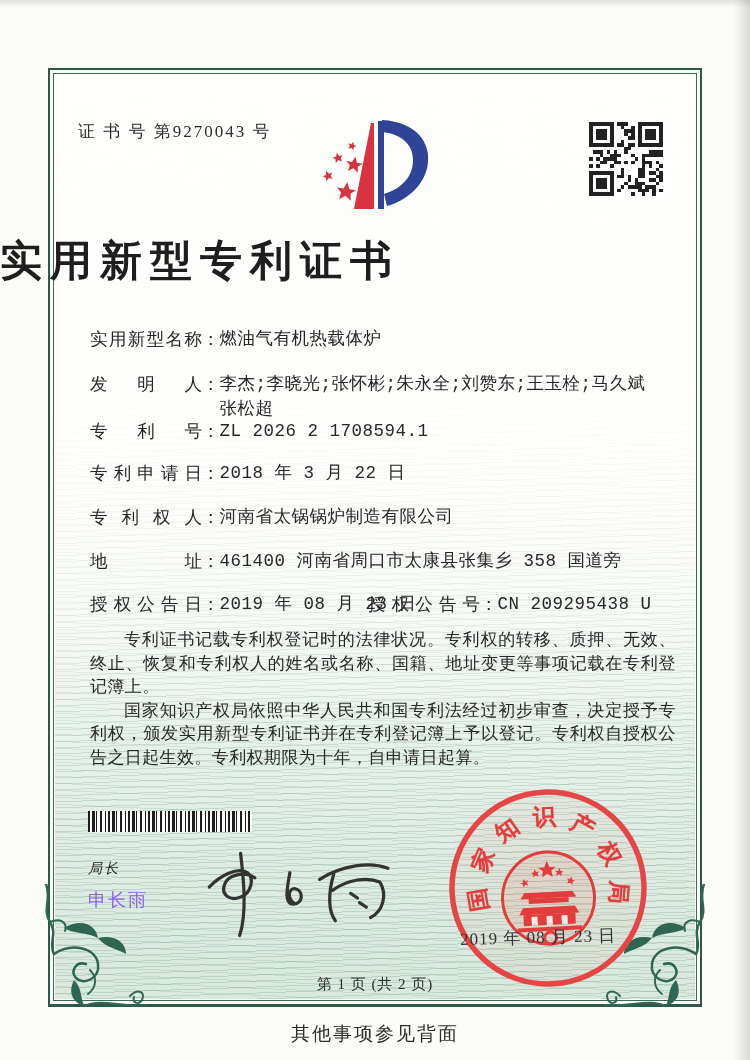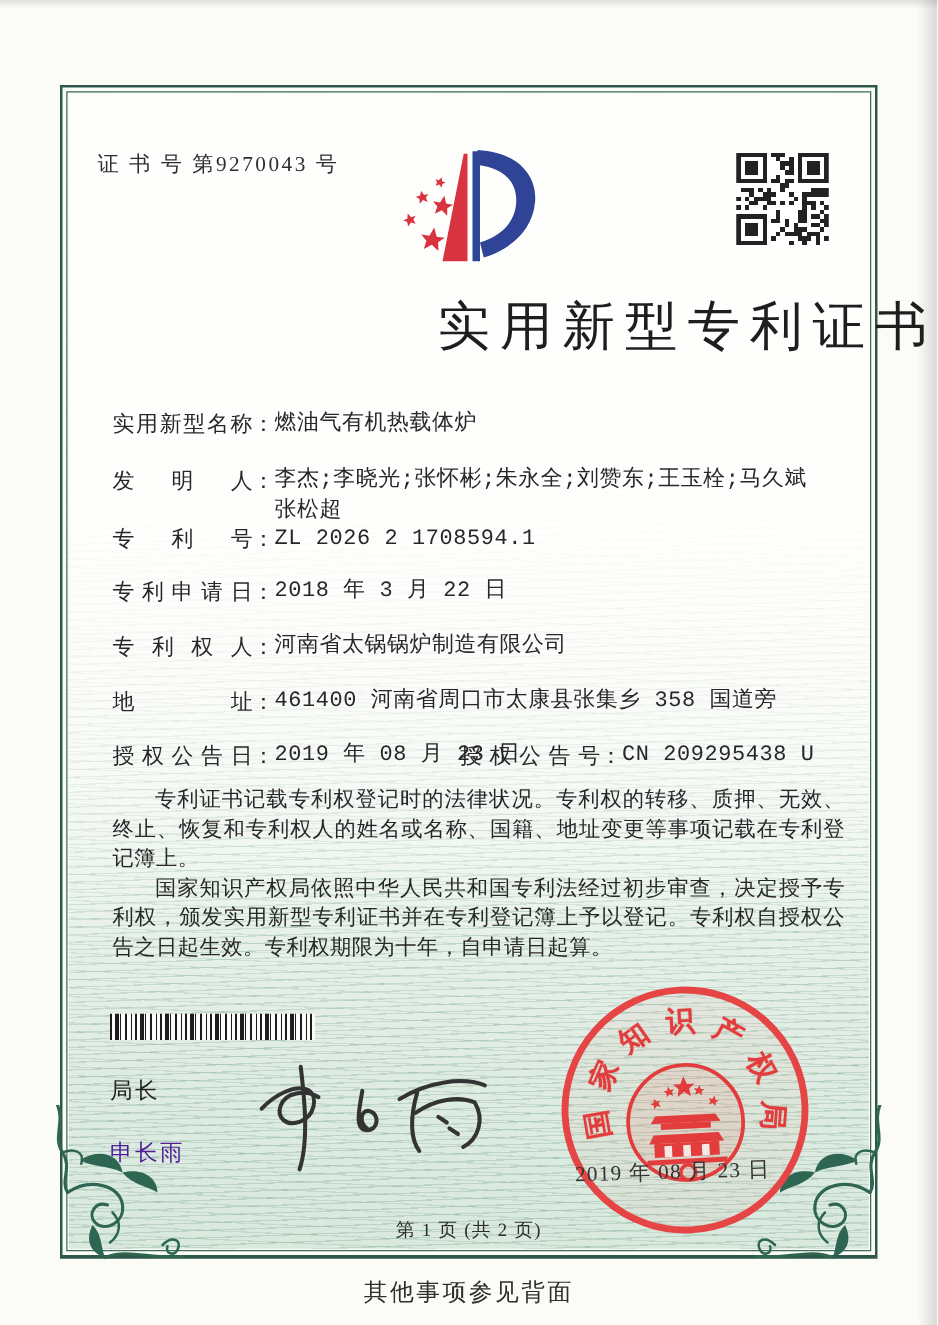--- a/index.html
+++ b/index.html
@@ -26,42 +26,42 @@
       rgba(254,254,252,0.15) 72%, rgba(254,254,252,0) 86%); }
 
   .flourish { position:absolute; width:110px; height:125px; z-index:6; }
   .flourish.bl { left:38px; top:884px; }
   .flourish.br { left:602px; top:884px; transform:scaleX(-1); }
 
   
   .cert-no { position:absolute; left:78px; top:120px; font-size:17px; letter-spacing:2px; color:#2d2d2d; z-index:10; }
   .logo { position:absolute; left:302px; top:110px; width:130px; height:128px; z-index:10; }
   .qr { position:absolute; left:589px; top:122px; width:74px; height:74px; z-index:10; }
-  .title { position:absolute; left:0; right:0; top:233px; text-align:right; font-size:42px; font-weight:400;
+  .title { position:absolute; left:0; right:0; top:233px; text-align:left; font-size:42px; font-weight:700;
     letter-spacing:8px; color:#1e1e1e; z-index:10; }
 
   
   .field-row { position:absolute; left:90px; width:600px; font-size:17.5px; color:#272727; line-height:25px; z-index:10; }
   .flabel { display:inline-flex; width:112px; justify-content:space-between; vertical-align:top; }
   .fcolon { vertical-align:top; }
   .fvalue { display:inline-block; vertical-align:top; white-space:pre-line; max-width:460px; letter-spacing:0.5px;font-family:Liberation Mono, monospace; }
   .grant-col2 { position:absolute; left:278px; top:0; }
 
   
   .body-text { position:absolute; left:90px; top:628px; width:586px; font-size:17px; line-height:23.5px;
     color:#272727; letter-spacing:0.4px; text-align:justify; z-index:10; }
   .body-text p { text-indent:2em; }
 
   
   .barcode { position:absolute; left:88px; top:811px; width:164px; height:21px; z-index:10;
     background:repeating-linear-gradient(90deg,#1d1d1d 0 2px,#fbfbf9 2px 4px,#1d1d1d 4px 7px,#fbfbf9 7px 8px,
       #1d1d1d 8px 9px,#fbfbf9 9px 12px,#1d1d1d 12px 14px,#fbfbf9 14px 17px,#1d1d1d 17px 18px,#fbfbf9 18px 20px); }
   .signer { position:absolute; left:88px; top:860px; z-index:10; font-family:"Liberation Sans","DejaVu Sans",sans-serif; }
-  .signer .role { font-size:18px; color:#222; letter-spacing:2px; }
-  .signer .name { font-size:18px; color:#4c1d95; letter-spacing:2px; margin-top:26px; }
+  .signer .role { font-size:14px; color:#222; letter-spacing:2px;font-style:italic; }
+  .signer .name { font-size:18px; color:#8b5cf6; letter-spacing:2px; margin-top:10px; }
   .signature { position:absolute; left:195px; top:840px; width:210px; height:100px; z-index:11; transform:rotate(-2deg); }
 
   .seal { position:absolute; left:446px; top:786px; width:204px; height:204px; z-index:9; transform:rotate(-3deg); }
   .seal-char { position:absolute; font-size:23px; font-weight:700; color:#e23c3c; z-index:3;
     text-shadow:0 0 1px rgba(226,60,60,0.5); }
   .seal-date { position:absolute; left:460px; top:926px; font-size:17px; color:#333; letter-spacing:1px;
     z-index:12; transform:rotate(-1.5deg); }
 
   .page-info { position:absolute; left:0; right:0; top:975px; text-align:center; font-size:15px; color:#2d2d2d;
     letter-spacing:1px; z-index:10; }

